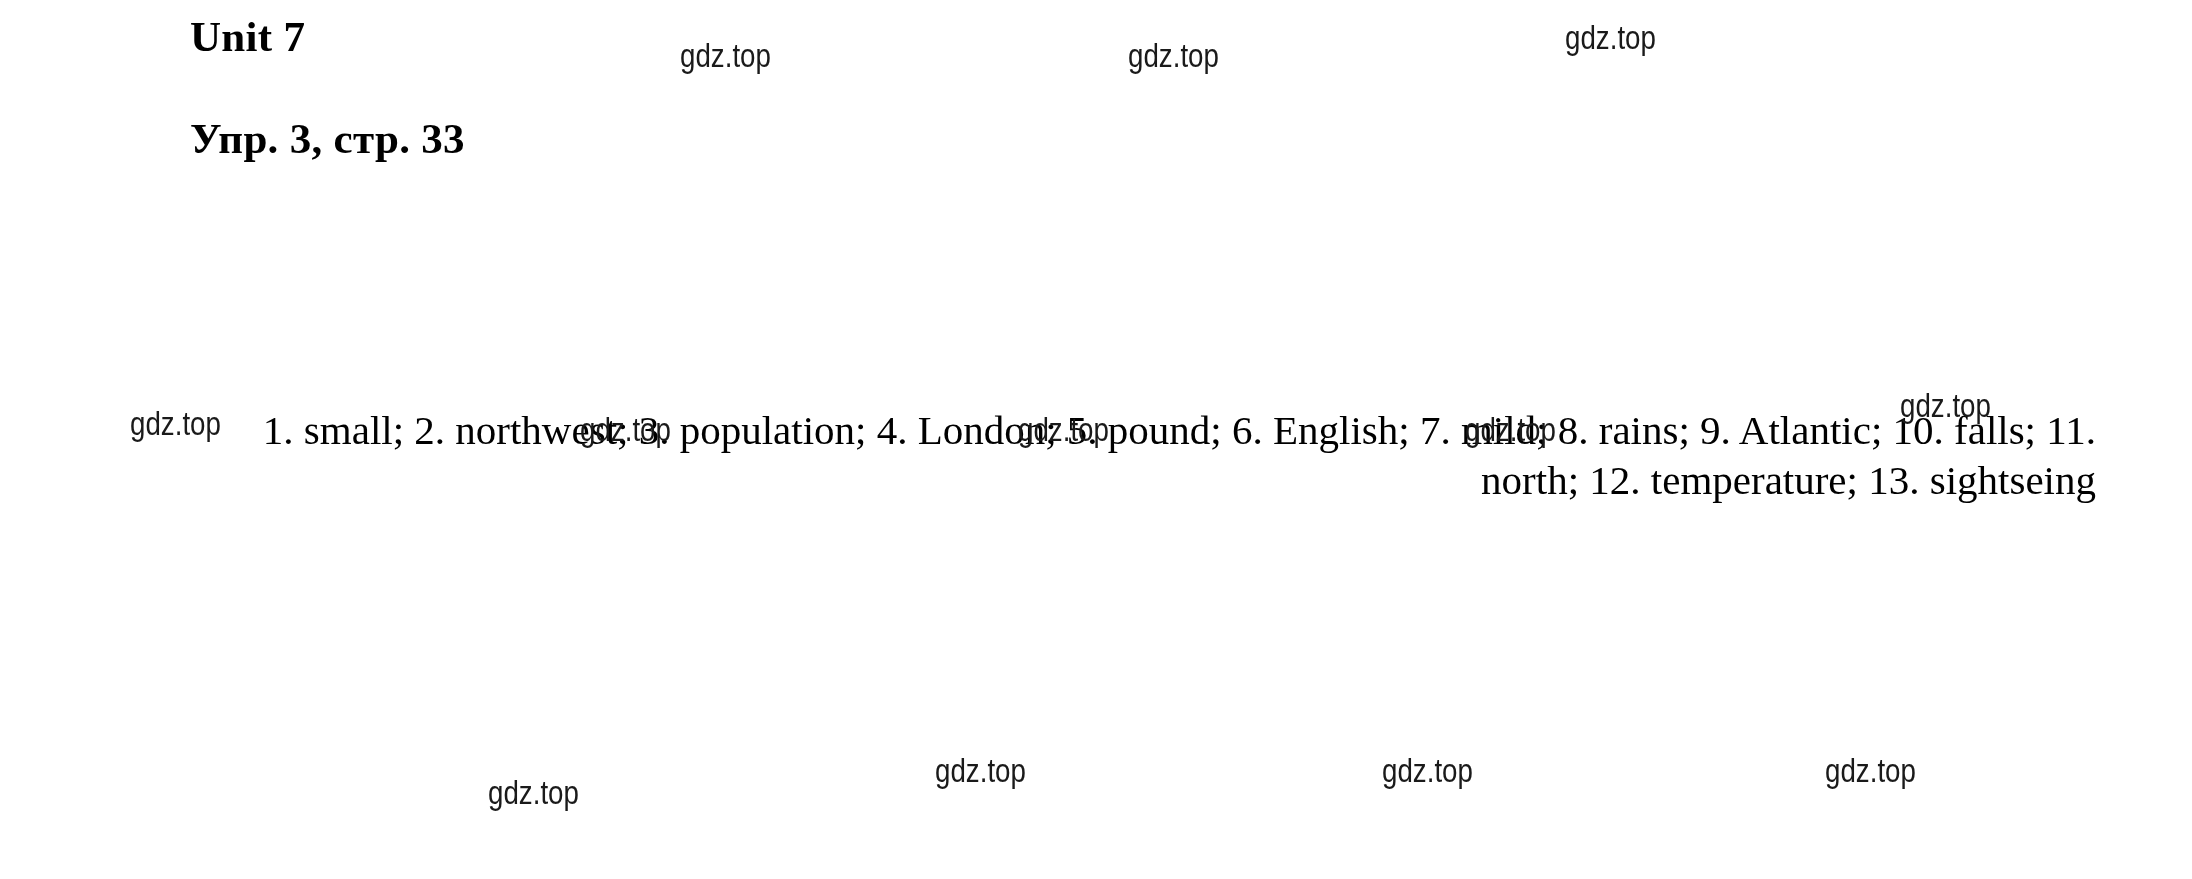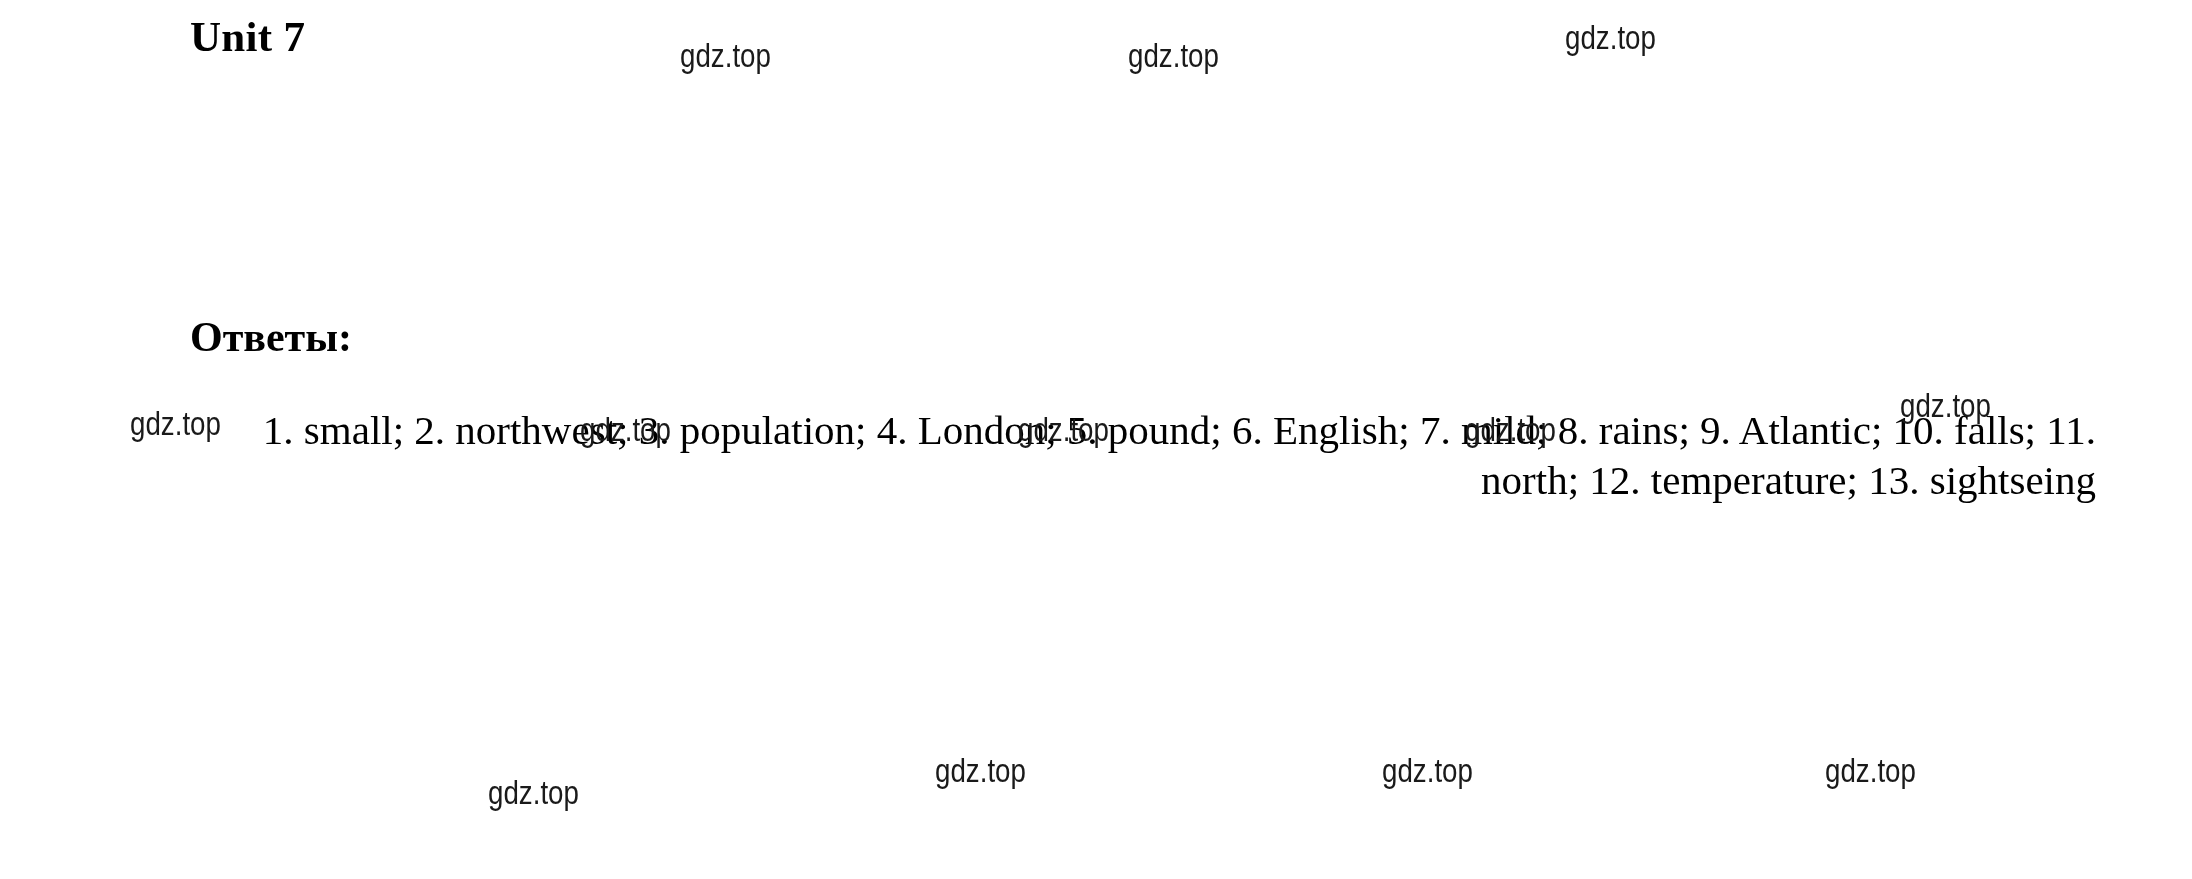--- a/index.html
+++ b/index.html
@@ -94,23 +94,23 @@
     user-select: none;
   }
 </style>
 </head>
 <body>
 
 <div id="page">
 
   <div class="doc-line bold-serif" id="unit-title">Unit 7</div>
 
+  <div class="doc-line bold-serif" id="exercise-ref">Упр. 3, стр. 33</div>
 
 
-  <div class="doc-line bold-serif" id="answers-heading">Ответы:</div>
 
   <div id="answers-paragraph">1. small; 2. northwest; 3. population; 4. London; 5. pound; 6. English; 7. mild; 8. rains; 9. Atlantic; 10. falls; 11. north; 12. temperature; 13. sightseing</div>
 
 
   <div id="watermark-layer">
       <div class="watermark" style="left: 680px; top: 38px;">gdz.top</div>
       <div class="watermark" style="left: 1128px; top: 38px;">gdz.top</div>
       <div class="watermark" style="left: 1565px; top: 20px;">gdz.top</div>
       <div class="watermark" style="left: 130px; top: 406px;">gdz.top</div>
       <div class="watermark" style="left: 580px; top: 412px;">gdz.top</div>

